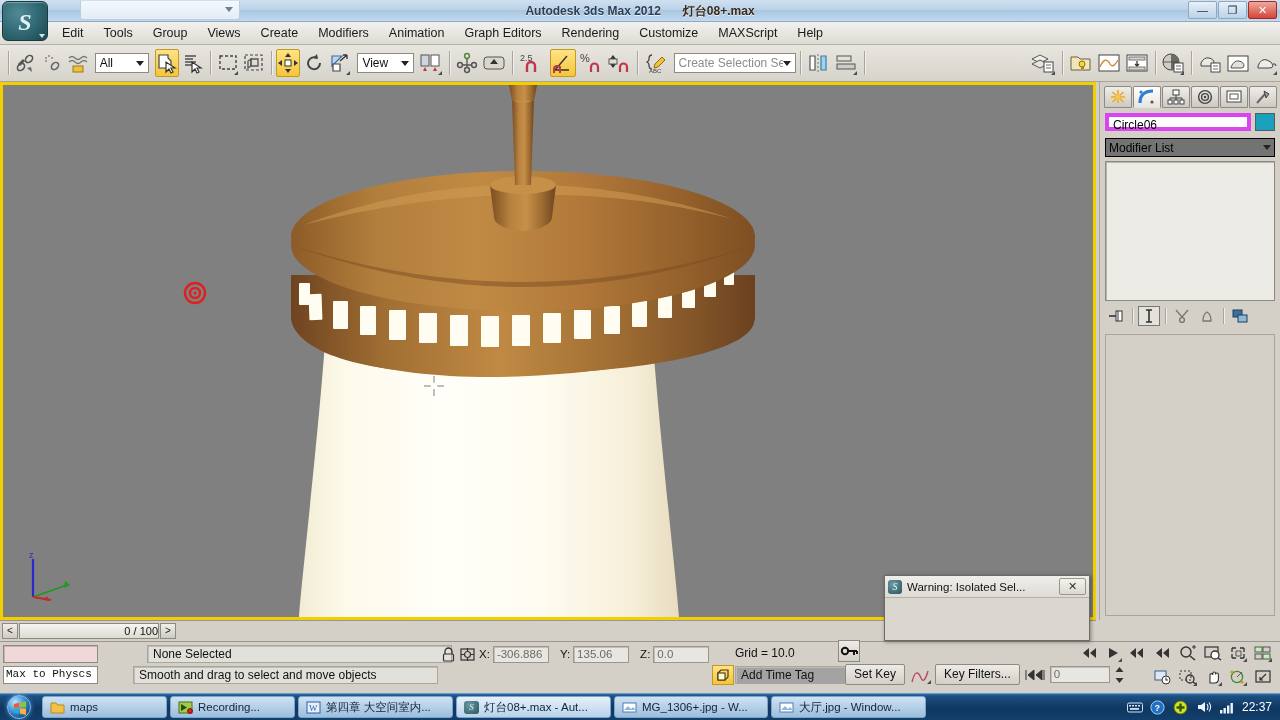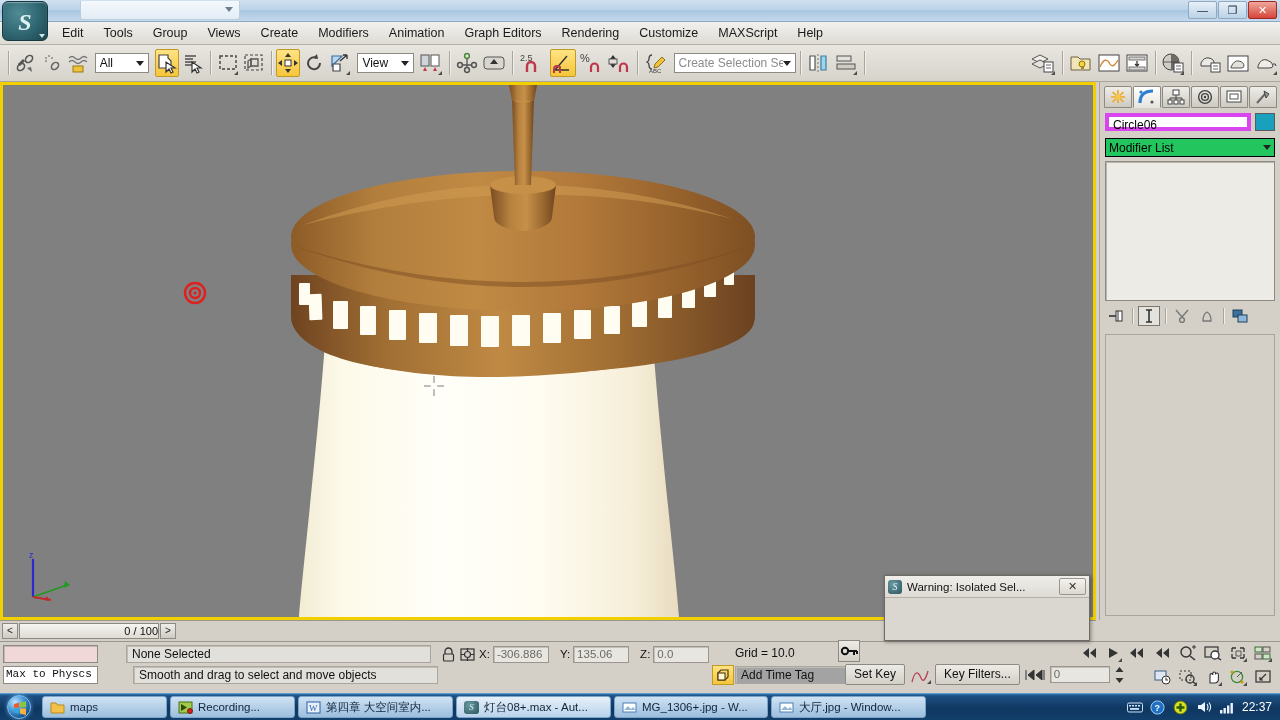--- a/index.html
+++ b/index.html
@@ -136,21 +136,21 @@
     display:flex;align-items:center;justify-content:center;
   }
   .cp-tab.sel{ background:linear-gradient(to bottom,#ffffff,#e7e5df); border-bottom-color:#e7e5df; }
   .cp-namerow{ display:flex; align-items:center; gap:4px; margin:5px 5px 0 5px; }
   .cp-name{
     flex:1; height:18px; background:#fff; border:4px solid #d946ef;
     font-size:12px; color:#000; padding:1px 4px; line-height:15px;
   }
   .cp-color{ width:20px;height:18px; background:#18a0bc; border:1px solid #5a5a5a; }
   .cp-modlist{
-    margin:7px 5px 0 5px; height:19px; background:#22c55e;
+    margin:7px 5px 0 5px; height:19px; background:#737373;
     border:1px solid #000; display:flex; align-items:center; padding:0 3px;
     font-size:12px; color:#000;
   }
   .cp-modlist .cv{ flex:1; }
   .cp-stack{
     margin:4px 5px 0 5px; height:140px; background:#ecebe6;
     border:1px solid #8d8a83;
     box-shadow:inset 1px 1px 0 #b9b6ae;
   }
   .cp-stackbtns{
@@ -191,21 +191,21 @@
     background:#f0d8d8; border:1px solid #8d8a83;
     box-shadow:inset 1px 1px 0 #c8b4b4;
   }
   .mini-lis2{
     position:absolute; left:3px; top:24px; width:95px; height:18px;
     background:#ffffff; border:1px solid #8d8a83;
     font-family:"Liberation Mono", monospace; font-size:11px; color:#111;
     padding:1px 2px; overflow:hidden; white-space:nowrap;
   }
   .sel-status{
-    position:absolute; left:126px; top:3px; width:305px; height:18px;
+    position:absolute; left:147px; top:3px; width:305px; height:18px;
     background:#e2e0da; border:1px solid #aaa69f;
     box-shadow:inset 1px 1px 0 #bfbcb4;
     font-size:12px; color:#111; padding:1px 5px;
   }
   .prompt{
     position:absolute; left:133px; top:24px; width:305px; height:18px;
     background:#e2e0da; border:1px solid #aaa69f;
     box-shadow:inset 1px 1px 0 #bfbcb4;
     font-size:12px; color:#111; padding:1px 5px;
   }
@@ -314,20 +314,23 @@
   .clock{ font-size:12px; color:#ffffff; }
 </style>
 </head>
 <body>
 
 <div id="app">
 
   <div class="titlebar">
     <div class="qat">
       <div class="caret"></div>
+    </div>
+    <div class="apptitle">
+      <span>Autodesk 3ds Max  2012</span><span class="fname">灯台08+.max</span>
     </div>
     <div class="wbtns">
       <div class="wbtn">—</div>
       <div class="wbtn">❐</div>
       <div class="wbtn close">✕</div>
     </div>
   </div>
 
   <div class="maxlogo">
     <div class="glyph">S</div>

